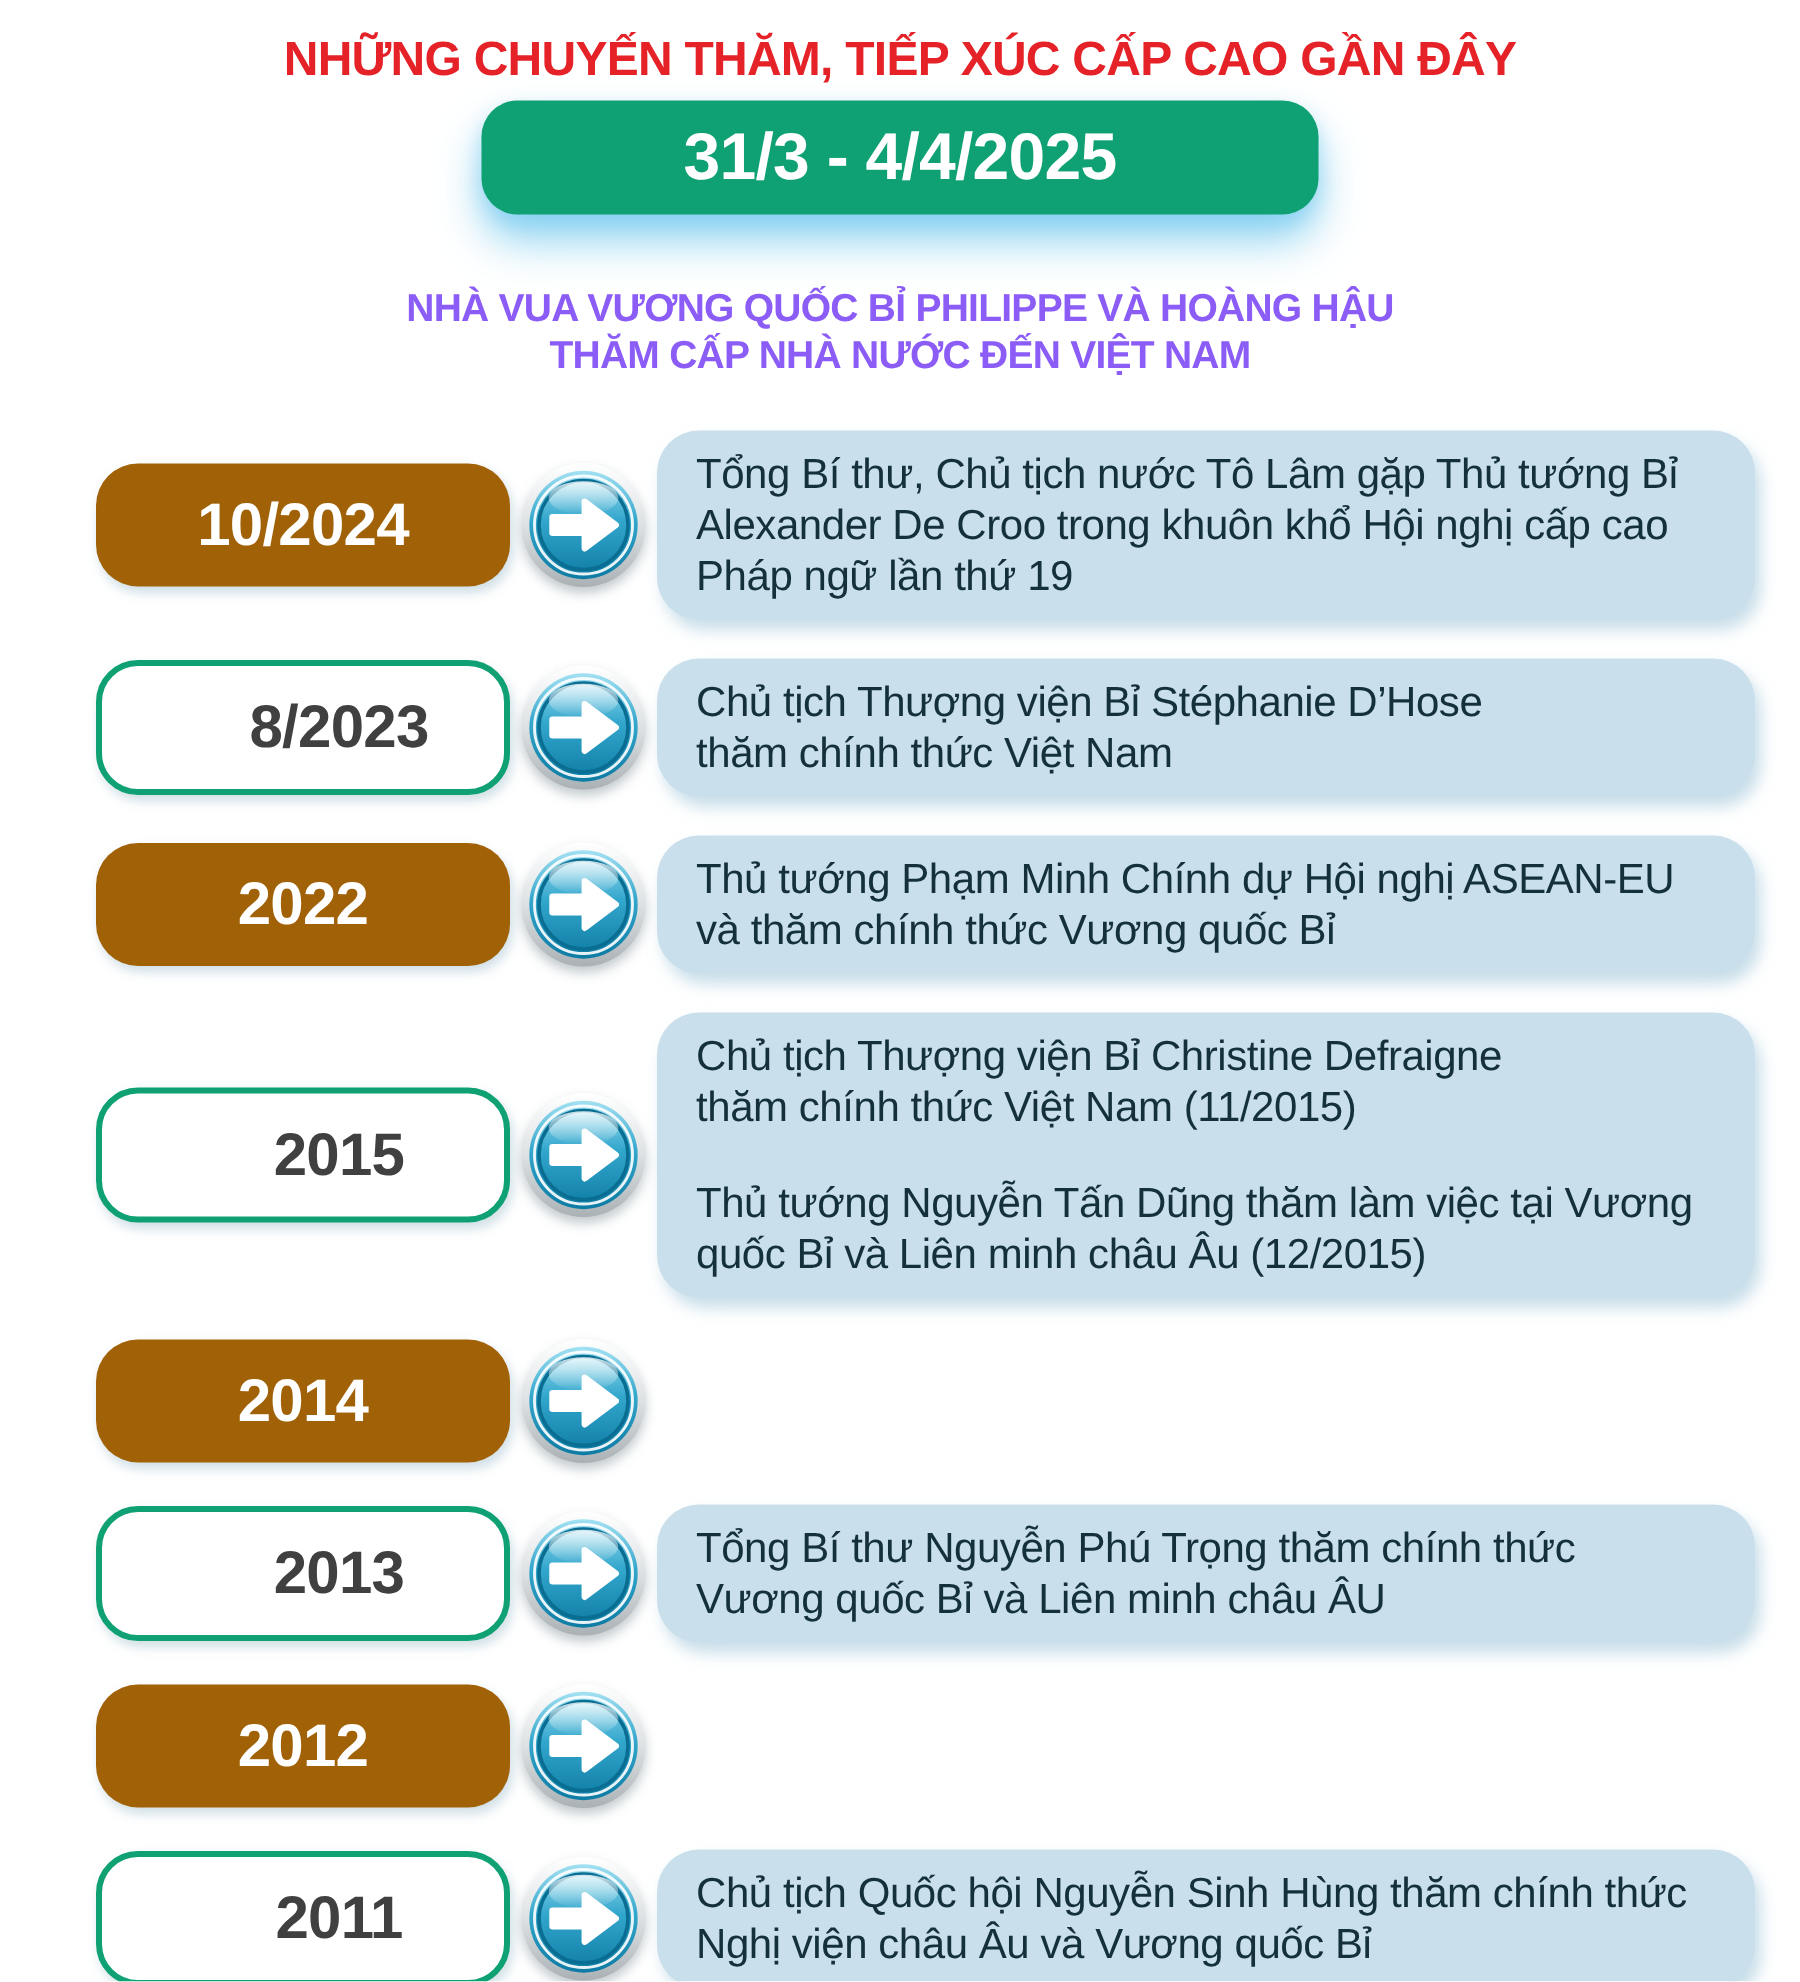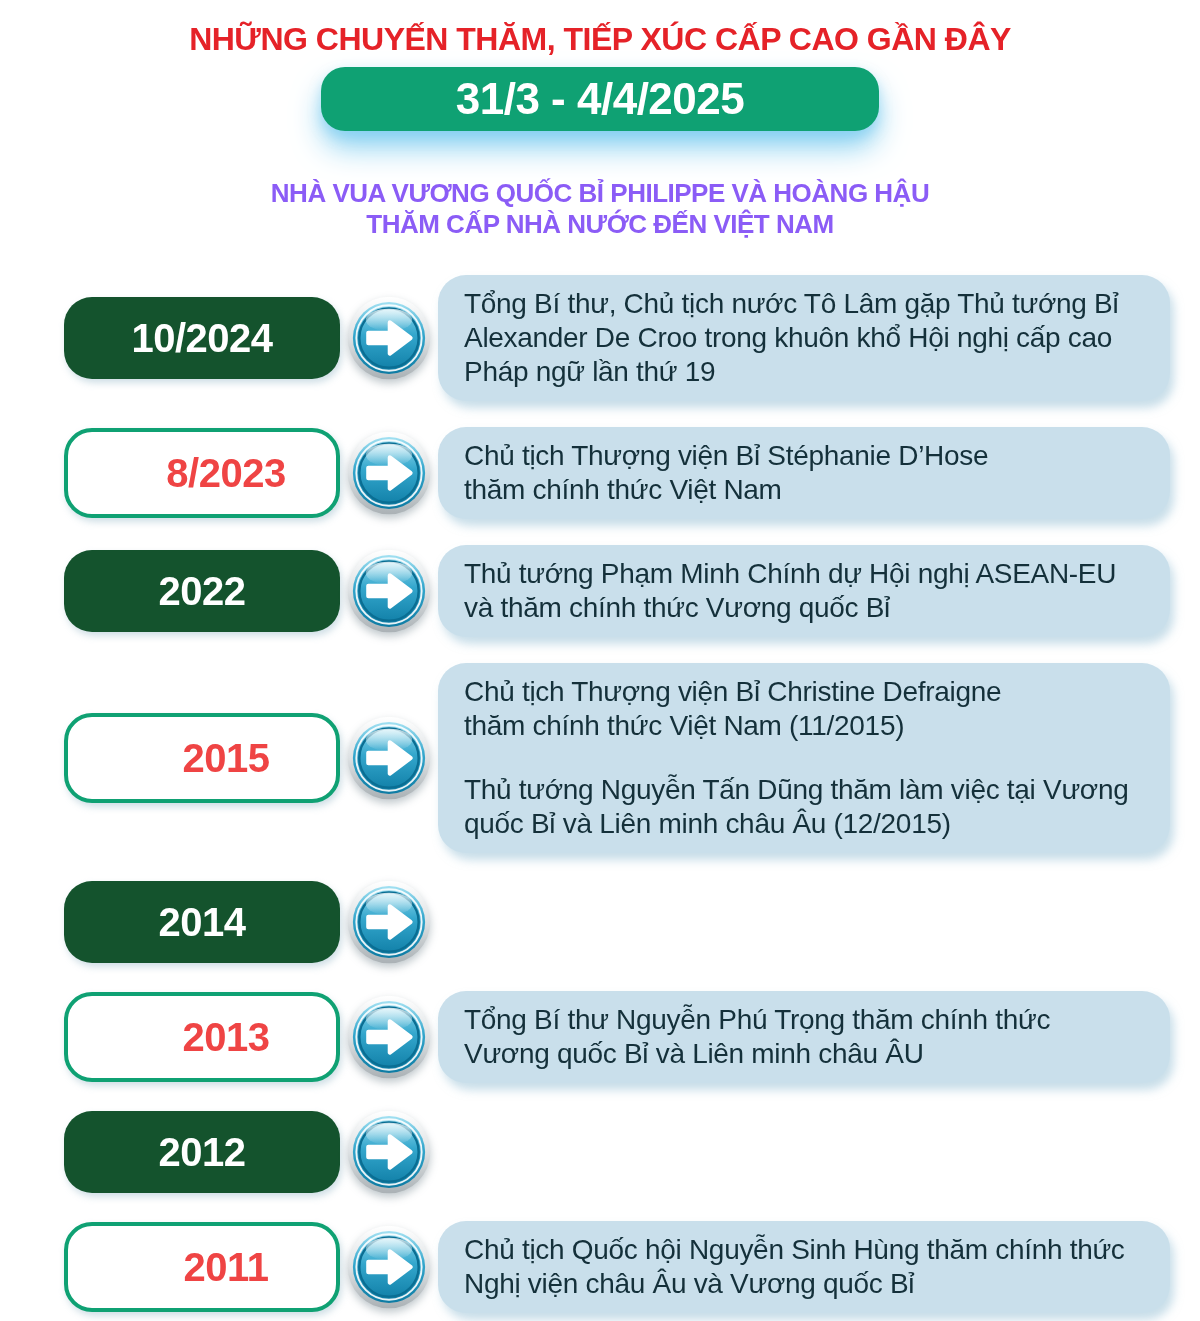--- a/index.html
+++ b/index.html
@@ -19,21 +19,21 @@
     margin: 4px;
     padding-top: 17px;
     text-align: center;
     color: #e52228;
     font-size: 32px;
     font-weight: bold;
     letter-spacing: -0.5px;
   }
   .date-badge {
     width: 558px;
-    height: 64px;
+    height: 76px;
     margin: 9px auto 0 auto;
     background: #0fa173;
     border-radius: 24px;
     display: flex;
     align-items: center;
     justify-content: center;
     color: #ffffff;
     font-size: 44px;
     font-weight: bold;
     letter-spacing: -0.5px;
@@ -61,28 +61,28 @@
     align-items: center;
   }
   .year-pill {
     height: 82px;
     border-radius: 28px;
     display: flex;
     align-items: center;
     justify-content: center;
   }
   .year-pill.filled {
-    background: #14532d;
+    background: #a16207;
     color: #ffffff;
     box-shadow: 2px 4px 7px rgba(150, 185, 200, 0.45);
   }
   .year-pill.outline {
     background: #ffffff;
     border: 4px solid #0fa173;
-    color: #ef4444;
+    color: #404040;
     box-shadow: 2px 4px 7px rgba(150, 185, 200, 0.45);
     padding-left: 48px;
   }
   .year {
     font-size: 40px;
     font-weight: bold;
     letter-spacing: -0.5px;
   }
   .arrow-wrap {
     width: 86px;

